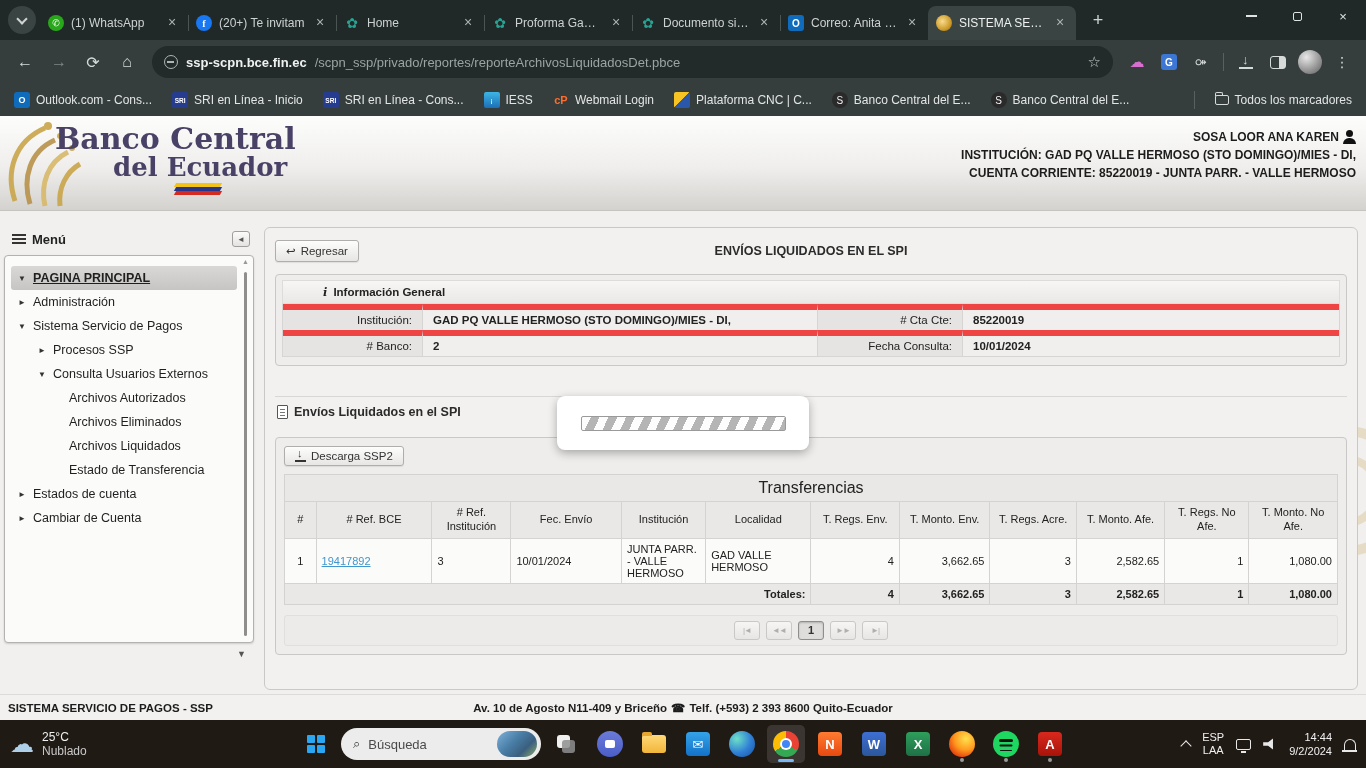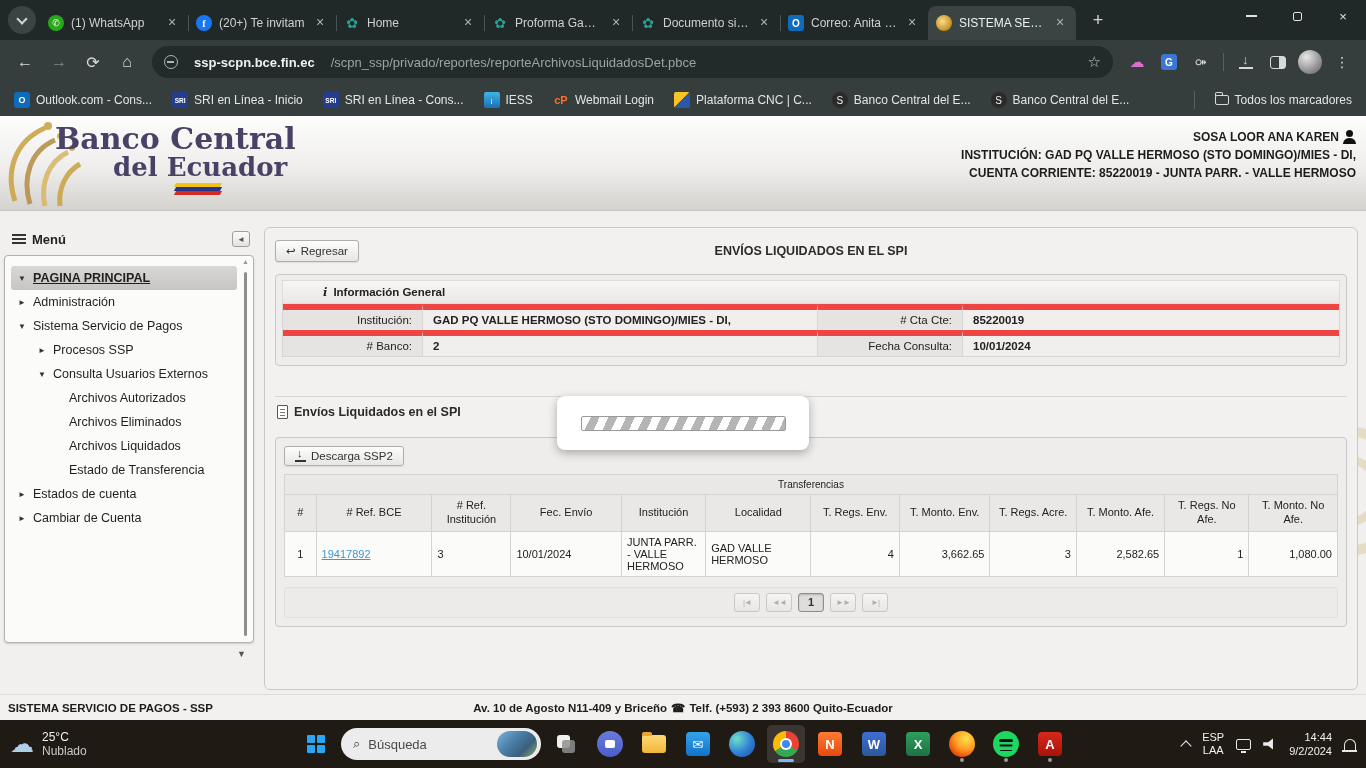--- a/index.html
+++ b/index.html
@@ -24,21 +24,21 @@
   .ti-bce { background:radial-gradient(circle at 40% 40%, #f7dc90, #cf9b2a 60%, #8a6410); border-radius:50%; }
   .newtab { width:28px; height:28px; margin:0 0 6px 8px; color:#cfd4d3; font-size:18px; display:flex; align-items:center; justify-content:center; border-radius:50%; }
   .wincontrols { margin-left:auto; display:flex; align-self:flex-start; }
   .wc { width:46px; height:32px; display:flex; align-items:center; justify-content:center; color:#dfe3e2; font-size:13px; }
   .wc-min-bar { width:11px; height:1.5px; background:#dfe3e2; }
   .wc-max-box { width:9px; height:9px; border:1.4px solid #dfe3e2; border-radius:2px; }
 
   .toolbar { height:44px; background:#353e3d; display:flex; align-items:center; padding:0 10px; gap:4px; flex:0 0 auto; }
   .nav-ico { width:30px; height:30px; border-radius:50%; display:flex; align-items:center; justify-content:center; color:#d6dbda; font-size:16px; }
   .nav-ico.dim { color:#7d8786; }
-  .addr { flex:1; height:32px; margin:0 6px; background:#222b2a; border-radius:16px; display:flex; align-items:center; padding:0 12px; gap:16px; min-width:0; }
+  .addr { flex:1; height:32px; margin:0 6px; background:#222b2a; border-radius:16px; display:flex; align-items:center; padding:0 12px; gap:8px; min-width:0; }
   .addr-tune { width:14px; height:14px; border-radius:50%; border:1.4px solid #aeb6b5; position:relative; }
   .addr-tune::after{ content:""; position:absolute; left:2px; top:5px; width:7px; height:1.6px; background:#aeb6b5; }
   .addr-host { color:#eef1f0; font-size:13px; font-weight:bold; white-space:nowrap; }
   .addr-path { color:#9aa4a3; font-size:13px; white-space:nowrap; overflow:hidden; text-overflow:ellipsis; flex:1; }
   .addr-star { color:#c3cbca; font-size:15px; }
   .ext { width:28px; height:28px; display:flex; align-items:center; justify-content:center; color:#d6dbda; font-size:14px; }
   .ext-cloud { color:#d86fd0; font-size:15px; }
   .ext-gt { width:16px; height:16px; background:#3c77d6; color:#fff; border-radius:3px; font-size:10px; font-weight:bold; display:flex; align-items:center; justify-content:center; }
   .ext-puzzle { font-size:13px; }
   .tb-divider { width:1px; height:18px; background:#566160; margin:0 4px; }
@@ -124,21 +124,21 @@
   .doc-ico { width:11px; height:14px; border:1.4px solid #555; border-radius:1px; position:relative; background:#fff; }
   .doc-ico::after { content:""; position:absolute; left:2px; top:3px; width:5px; height:1.2px; background:#777; box-shadow:0 3px 0 #777, 0 6px 0 #777; }
 
   .data-panel { margin-top:12px; border:1px solid #c9c8c6; border-radius:4px; background:#eeedeb; padding:8px; }
   .dl-btn-ico { position:relative; width:11px; height:11px; }
   .dl-btn-ico .a { position:absolute; top:-4px; left:2px; font-size:11px; font-weight:bold; color:#333; }
   .dl-btn-ico .b { position:absolute; bottom:0; left:0; width:11px; height:1.6px; background:#333; }
 
   table.grid { width:100%; border-collapse:collapse; table-layout:fixed; margin-top:8px; font-size:11px; color:#222; }
   table.grid th, table.grid td { border:1px solid #d4d3d1; padding:4px 5px; }
-  .cap-row td { background:#e9e8e6; text-align:center; border-bottom:none; font-size:10px; }
+  .cap-row td { background:#e9e8e6; text-align:center; border-bottom:none; font-size:16px; }
   th.colhead { background:#e9e8e6; font-weight:normal; text-align:center; line-height:1.25; }
   td.c { background:#fbfbfa; }
   td.num { text-align:right; }
   td.ctr { text-align:center; }
   a.reflink { color:#4196cc; }
   .tot-row td { background:#e9e8e6; font-weight:bold; }
   .tot-label { text-align:right; }
 
   .pager { margin-top:10px; background:#ecebe9; border:1px solid #e0dfdd; border-radius:3px; padding:5px; display:flex; justify-content:center; gap:6px; }
   .pg { min-width:26px; height:19px; border:1px solid #c9c8c6; border-radius:3px; background:linear-gradient(180deg,#f6f5f3,#e7e6e4); color:#b0afad; font-size:8px; display:flex; align-items:center; justify-content:center; letter-spacing:-1px; }
@@ -526,20 +526,29 @@
                 <td class="c">10/01/2024</td>
                 <td class="c">JUNTA PARR. - VALLE HERMOSO</td>
                 <td class="c">GAD VALLE HERMOSO</td>
                 <td class="c num">4</td>
                 <td class="c num">3,662.65</td>
                 <td class="c num">3</td>
                 <td class="c num">2,582.65</td>
                 <td class="c num">1</td>
                 <td class="c num">1,080.00</td>
               </tr>
+              <tr class="tot-row">
+                <td colspan="6" class="tot-label">Totales:</td>
+                <td class="num">4</td>
+                <td class="num">3,662.65</td>
+                <td class="num">3</td>
+                <td class="num">2,582.65</td>
+                <td class="num">1</td>
+                <td class="num">1,080.00</td>
+              </tr>
             </tbody>
           </table>
 
           <div class="pager">
             <div class="pg">|◄</div>
             <div class="pg">◄◄</div>
             <div class="pg active">1</div>
             <div class="pg">►►</div>
             <div class="pg">►|</div>
           </div>

